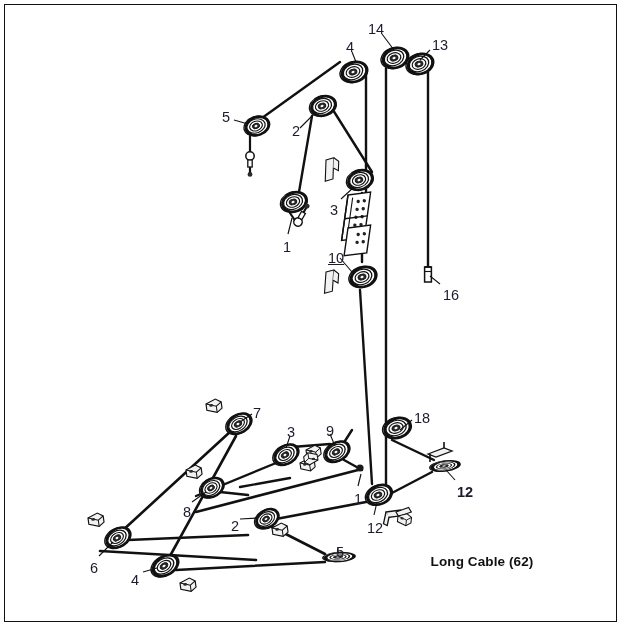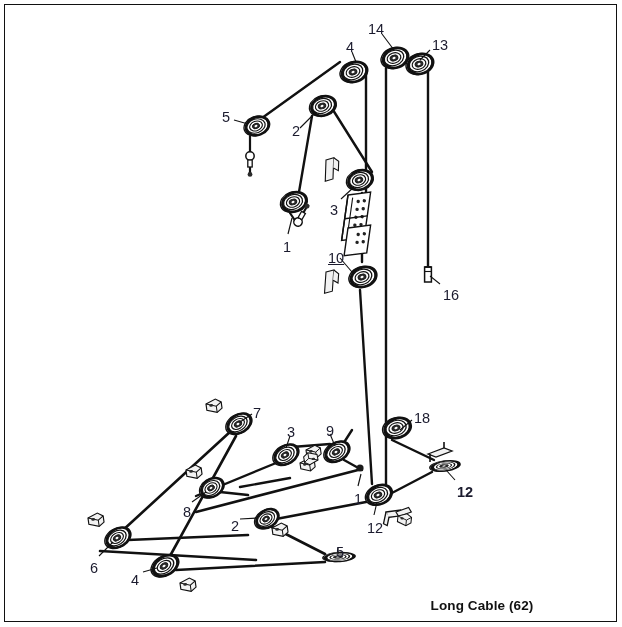--- a/index.html
+++ b/index.html
@@ -4,21 +4,21 @@
 <style>
   html,body{margin:0;padding:0;background:#ffffff;}
   body{width:622px;height:627px;font-family:"Liberation Sans",sans-serif;overflow:hidden;position:relative;}
   #page{position:absolute;left:0;top:0;width:622px;height:627px;background:#fff;box-sizing:border-box;}
   #border{position:absolute;left:4px;top:4px;width:613px;height:618px;border:1.6px solid #111;box-sizing:border-box;}
   #canvas{position:absolute;left:0;top:0;width:622px;height:627px;}
   .lbl{position:absolute;text-align:center;line-height:1.32;color:#111;}
   .lbl .t1{font-weight:bold;font-size:13.5px;letter-spacing:.1px;}
   .lbl .t2{font-weight:normal;font-size:13.5px;}
   #lbl-high{left:118px;top:50px;width:220px;}
-  #lbl-long{left:372px;top:553px;width:220px;margin-top:44px;}
+  #lbl-long{left:372px;top:553px;width:220px;}
   .callout{position:absolute;font-size:14.5px;font-weight:normal;color:#1b1b2e;line-height:1;}
 </style>
 </head>
 <body>
 
 <div id="page">
 
   <div id="border"></div>
 
   <svg id="canvas" viewBox="0 0 622 627">

